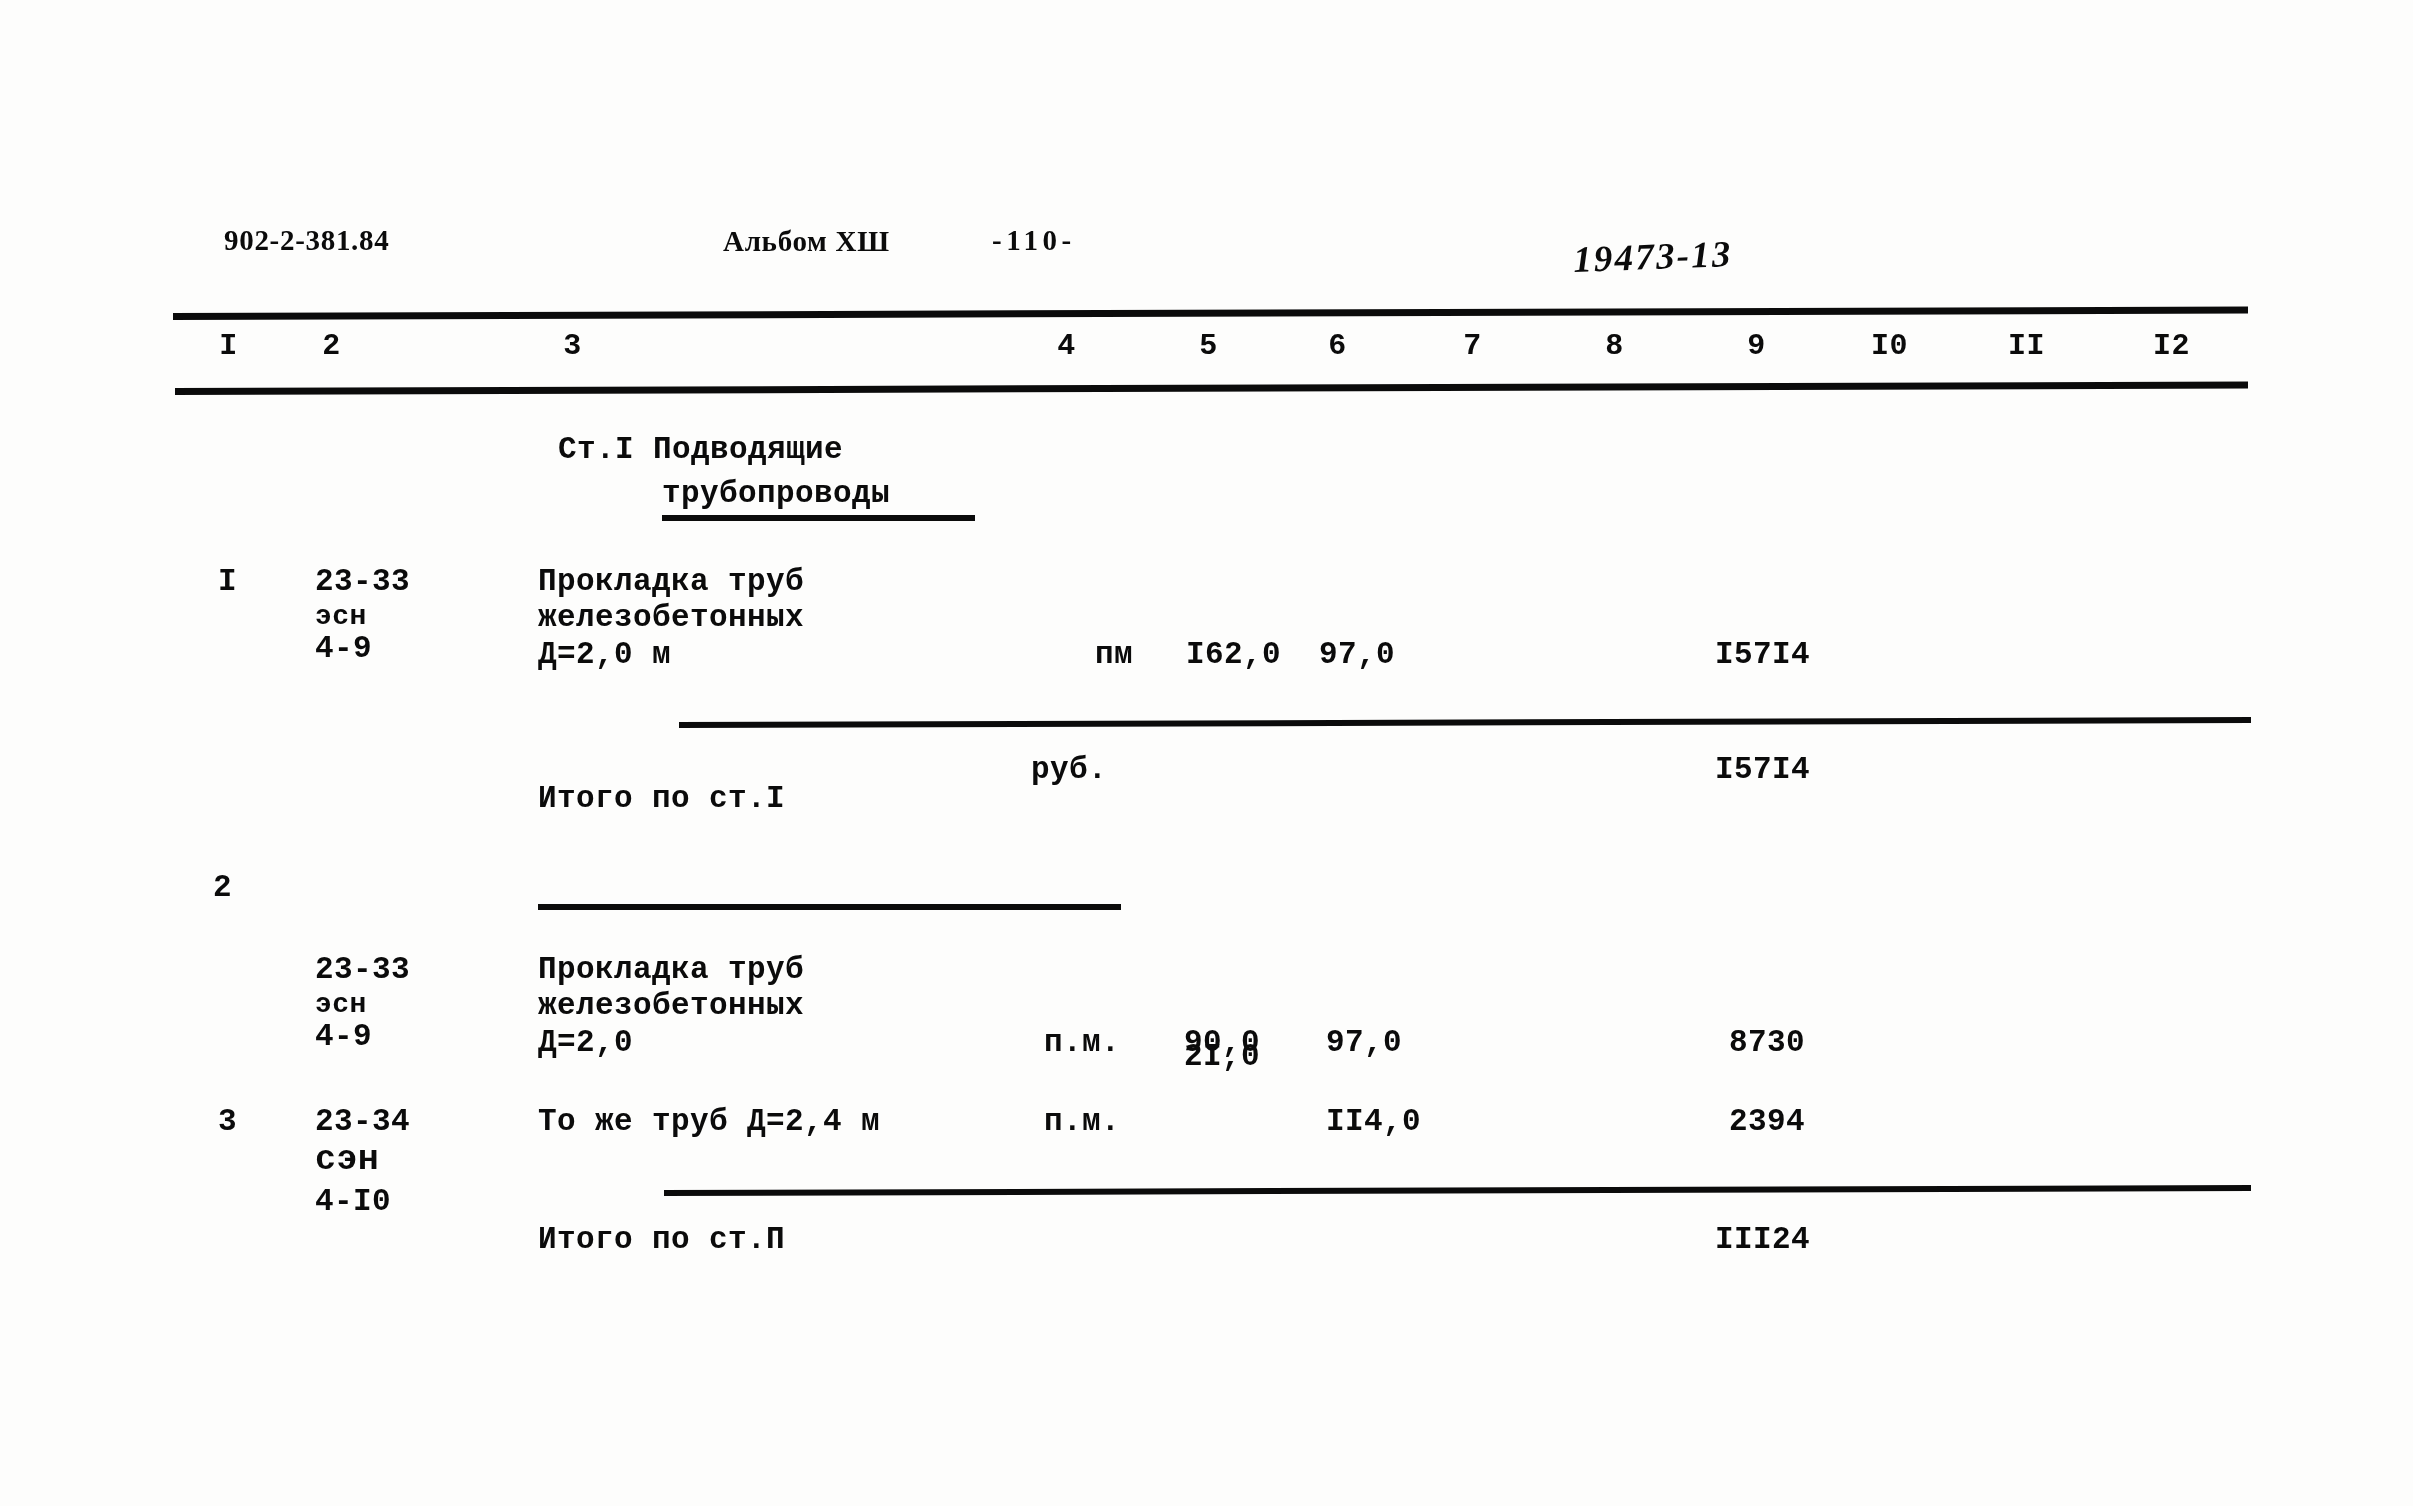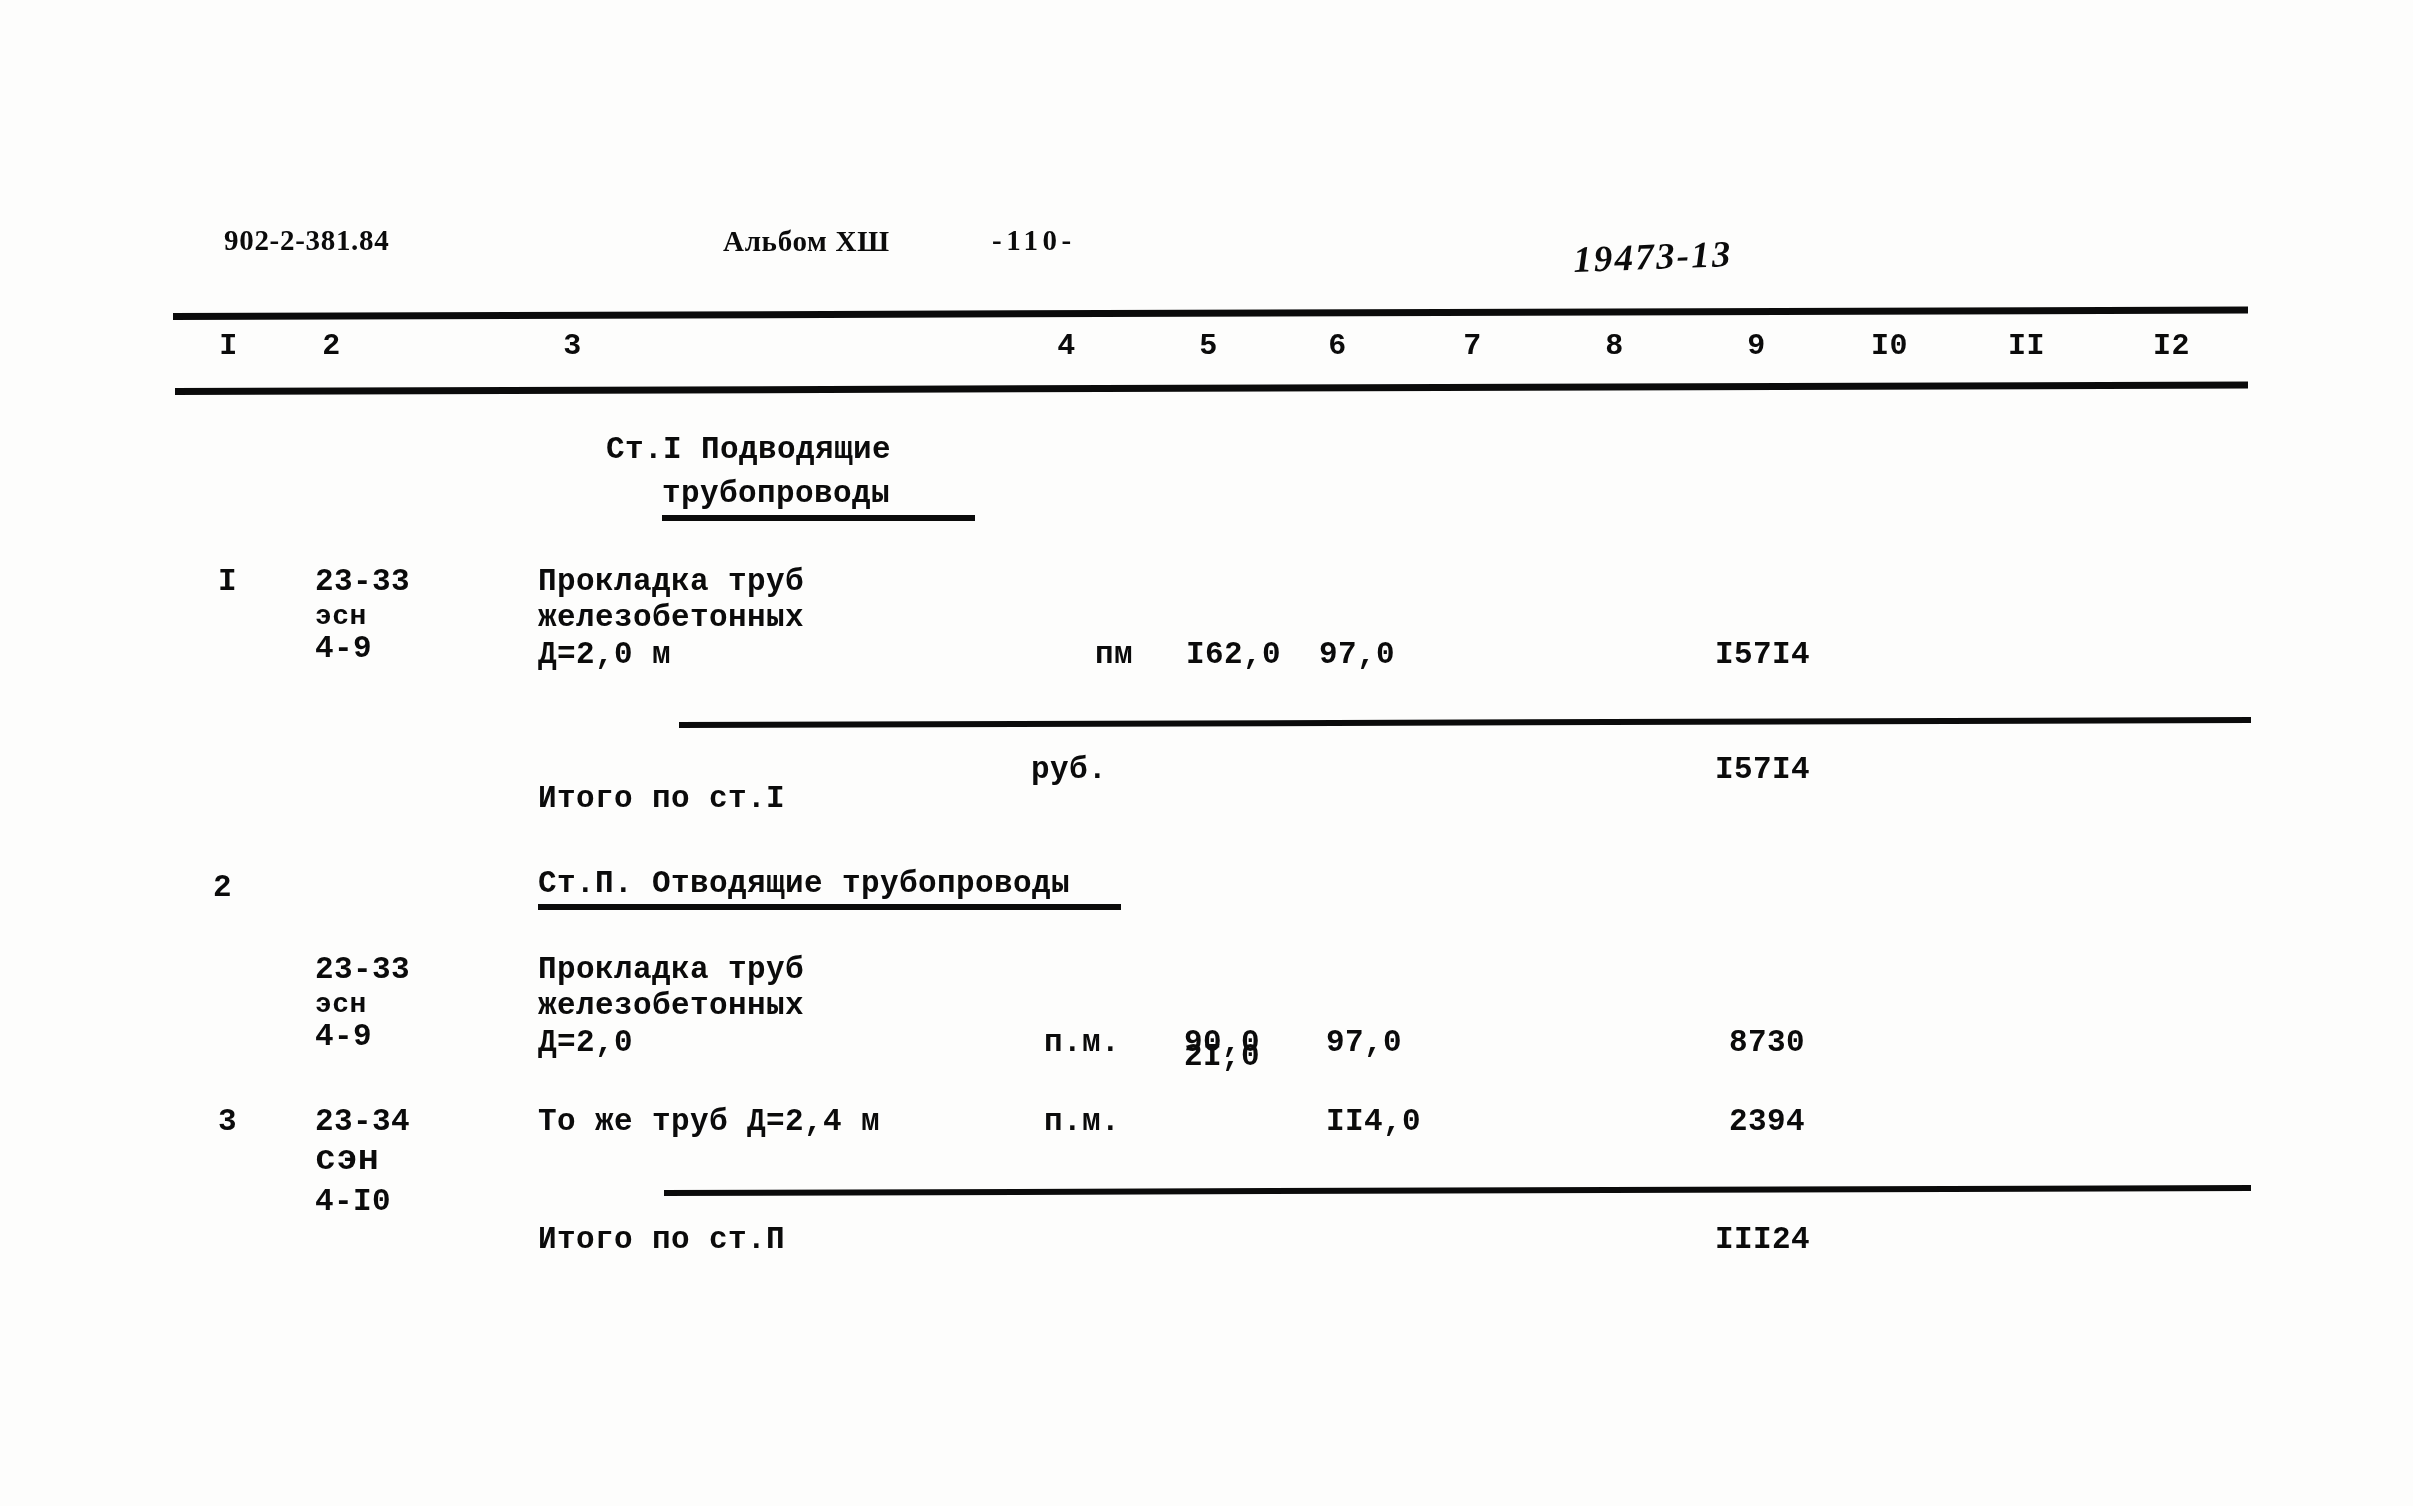--- a/index.html
+++ b/index.html
@@ -87,21 +87,21 @@
   <div class="t colnum" style="left:1304px; top:330px;">6</div>
   <div class="t colnum" style="left:1439px; top:330px;">7</div>
   <div class="t colnum" style="left:1581px; top:330px;">8</div>
   <div class="t colnum" style="left:1723px; top:330px;">9</div>
   <div class="t colnum" style="left:1856px; top:330px;">I0</div>
   <div class="t colnum" style="left:1993px; top:330px;">II</div>
   <div class="t colnum" style="left:2138px; top:330px;">I2</div>
 
   <div class="rule rule-thick skew-a" style="left:175px; top:388px; width:2073px;"></div>
 
-  <div class="t body-text" style="left:558px; top:433px;margin-left:48px;">Ст.I Подводящие</div>
+  <div class="t body-text" style="left:558px; top:433px;">Ст.I Подводящие</div>
 
   <div class="t body-text" style="left:662px; top:477px;">трубопроводы</div>
   <div class="underline-word" style="left:662px; top:515px; width:313px;"></div>
 
   <div class="t body-text" style="left:218px; top:565px;">I</div>
 
   <div class="t body-text" style="left:315px; top:565px;">23-33</div>
   <div class="t body-text" style="left:315px; top:601px; font-size:28px;">эсн</div>
   <div class="t body-text" style="left:315px; top:632px;">4-9</div>
 
@@ -115,21 +115,20 @@
   <div class="t body-text" style="left:1715px; top:638px;">I57I4</div>
 
   <div class="rule rule-med skew-a" style="left:679px; top:722px; width:1572px;"></div>
 
   <div class="t body-text" style="left:538px; top:782px;">Итого по ст.I</div>
   <div class="t body-text" style="left:1031px; top:753px;">руб.</div>
   <div class="t body-text" style="left:1715px; top:753px;">I57I4</div>
 
   <div class="t body-text" style="left:213px; top:871px;">2</div>
 
-  <div class="t body-text" style="left:538px; top:867px;">Ст.П. Отводящие трубопроводы</div>
   <div class="underline-word" style="left:538px; top:904px; width:583px;"></div>
 
   <div class="t body-text" style="left:218px; top:953px;"></div>
 
   <div class="t body-text" style="left:315px; top:953px;">23-33</div>
   <div class="t body-text" style="left:315px; top:989px; font-size:28px;">эсн</div>
   <div class="t body-text" style="left:315px; top:1020px;">4-9</div>
 
   <div class="t body-text" style="left:538px; top:953px;">Прокладка труб</div>
   <div class="t body-text" style="left:538px; top:989px;">железобетонных</div>

